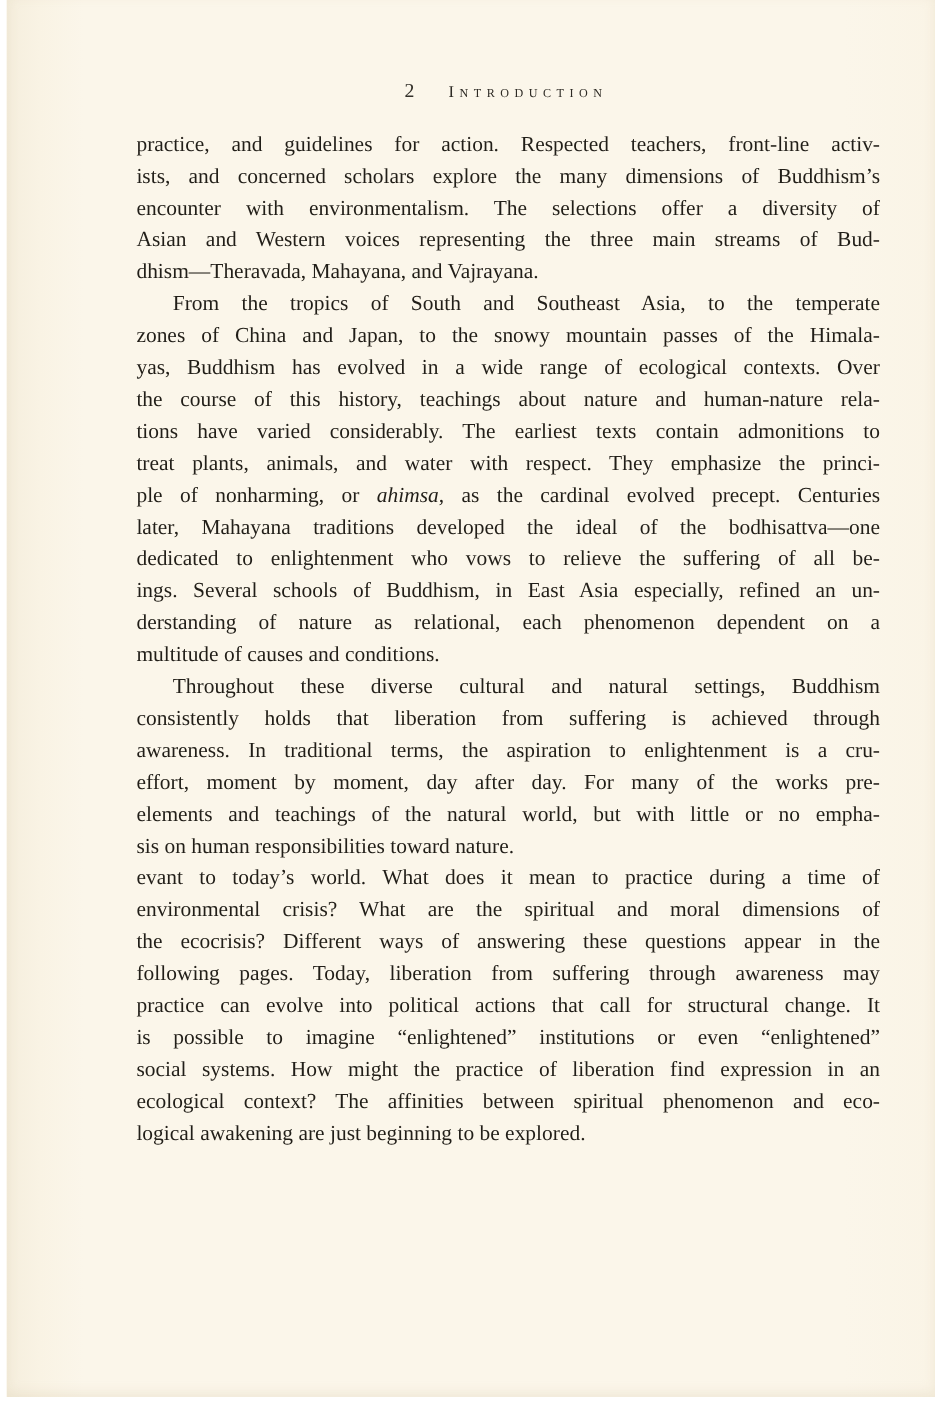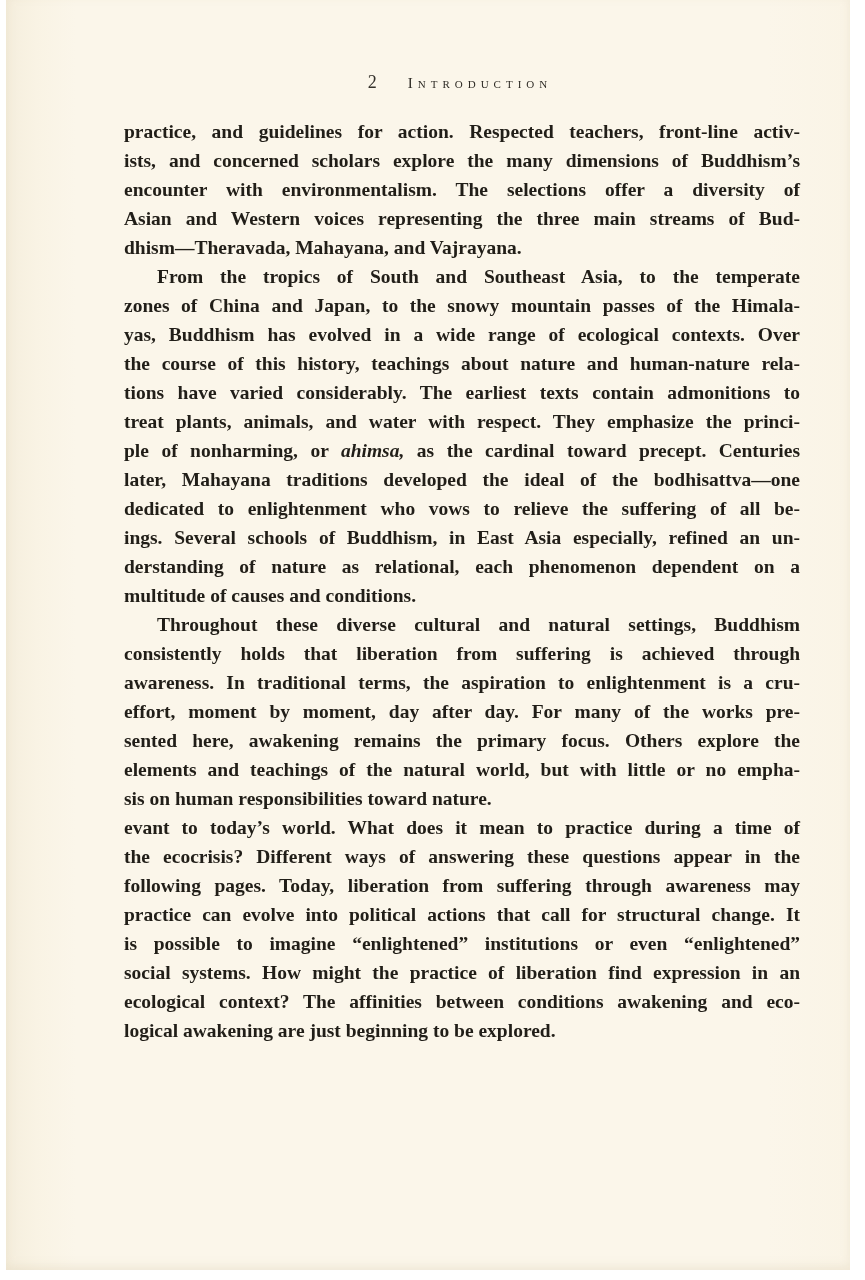--- a/index.html
+++ b/index.html
@@ -53,21 +53,20 @@
   .text-block {
     position: absolute;
     left: 118px;
     top: 117px;
     width: 676px;
     color: #211e18;
     font-size: 19.5px;
   }
   .para {
     margin: 0;
-    font-weight: bold;
   }
   .line {
     line-height: 29px;
     height: 29px;
     text-align: justify;
     text-align-last: justify;
     white-space: normal;
   }
   .line.last {
     text-align: right;
@@ -96,40 +95,40 @@
         <div class="line"><span>Asian and Western voices representing the three main streams of Bud-</span></div>
         <div class="line last"><span>dhism—Theravada, Mahayana, and Vajrayana.</span></div>
       </div>
       <div class="para">
         <div class="line indent"><span>From the tropics of South and Southeast Asia, to the temperate</span></div>
         <div class="line"><span>zones of China and Japan, to the snowy mountain passes of the Himala-</span></div>
         <div class="line"><span>yas, Buddhism has evolved in a wide range of ecological contexts. Over</span></div>
         <div class="line"><span>the course of this history, teachings about nature and human-nature rela-</span></div>
         <div class="line"><span>tions have varied considerably. The earliest texts contain admonitions to</span></div>
         <div class="line"><span>treat plants, animals, and water with respect. They emphasize the princi-</span></div>
-        <div class="line"><span>ple of nonharming, or </span><em>ahimsa,</em><span> as the cardinal toward precept. Centuries</span></div>
+        <div class="line"><span>ple of nonharming, or </span><em>ahimsa,</em><span> as the cardinal evolved precept. Centuries</span></div>
         <div class="line"><span>later, Mahayana traditions developed the ideal of the bodhisattva—one</span></div>
         <div class="line"><span>dedicated to enlightenment who vows to relieve the suffering of all be-</span></div>
         <div class="line"><span>ings. Several schools of Buddhism, in East Asia especially, refined an un-</span></div>
         <div class="line"><span>derstanding of nature as relational, each phenomenon dependent on a</span></div>
         <div class="line last"><span>multitude of causes and conditions.</span></div>
       </div>
       <div class="para">
         <div class="line indent"><span>Throughout these diverse cultural and natural settings, Buddhism</span></div>
         <div class="line"><span>consistently holds that liberation from suffering is achieved through</span></div>
         <div class="line"><span>awareness. In traditional terms, the aspiration to enlightenment is a cru-</span></div>
         <div class="line"><span>effort, moment by moment, day after day. For many of the works pre-</span></div>
-        <div class="line"><span>sented here, awakening remains the primary focus. Others explore the</span></div>
         <div class="line"><span>elements and teachings of the natural world, but with little or no empha-</span></div>
         <div class="line last"><span>sis on human responsibilities toward nature.</span></div>
       </div>
       <div class="para">
         <div class="line"><span>evant to today’s world. What does it mean to practice during a time of</span></div>
+        <div class="line"><span>environmental crisis? What are the spiritual and moral dimensions of</span></div>
         <div class="line"><span>the ecocrisis? Different ways of answering these questions appear in the</span></div>
         <div class="line"><span>following pages. Today, liberation from suffering through awareness may</span></div>
         <div class="line"><span>practice can evolve into political actions that call for structural change. It</span></div>
         <div class="line"><span>is possible to imagine “enlightened” institutions or even “enlightened”</span></div>
         <div class="line"><span>social systems. How might the practice of liberation find expression in an</span></div>
-        <div class="line"><span>ecological context? The affinities between conditions awakening and eco-</span></div>
+        <div class="line"><span>ecological context? The affinities between spiritual phenomenon and eco-</span></div>
         <div class="line last"><span>logical awakening are just beginning to be explored.</span></div>
       </div>
     </div>
 </div>
 
 </body></html>

